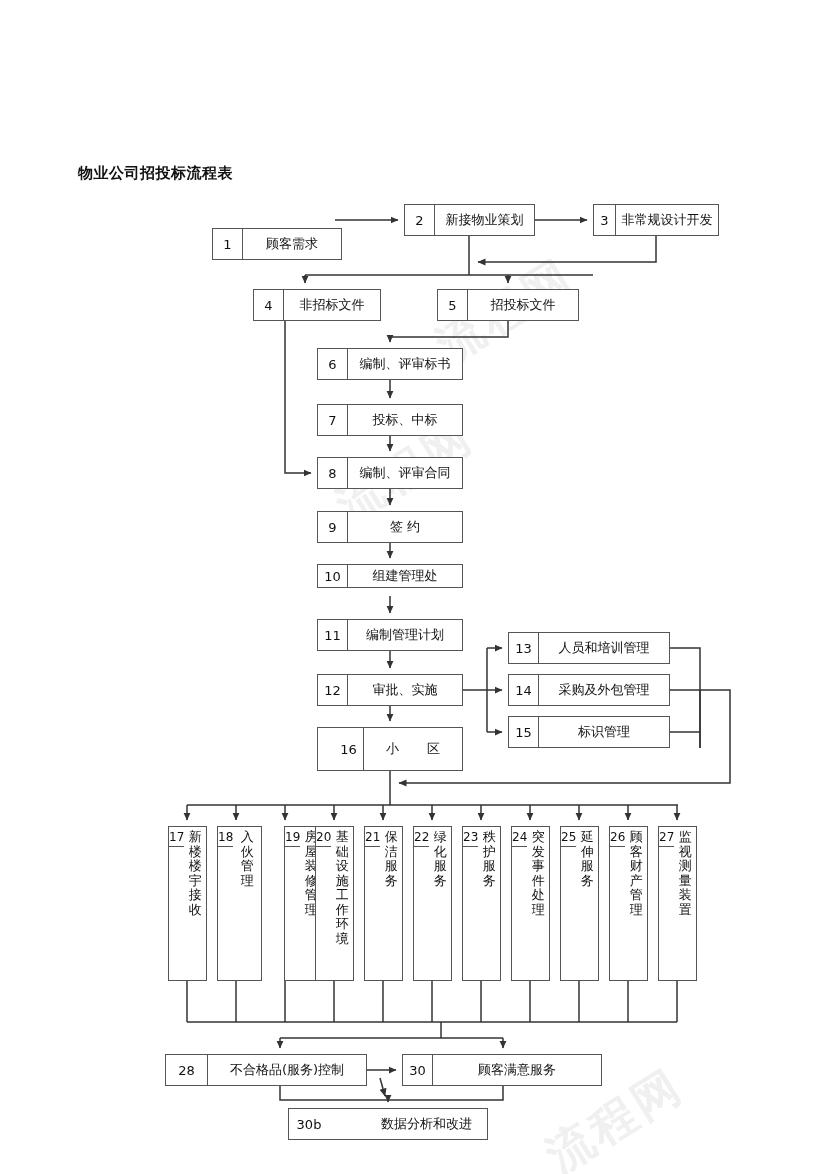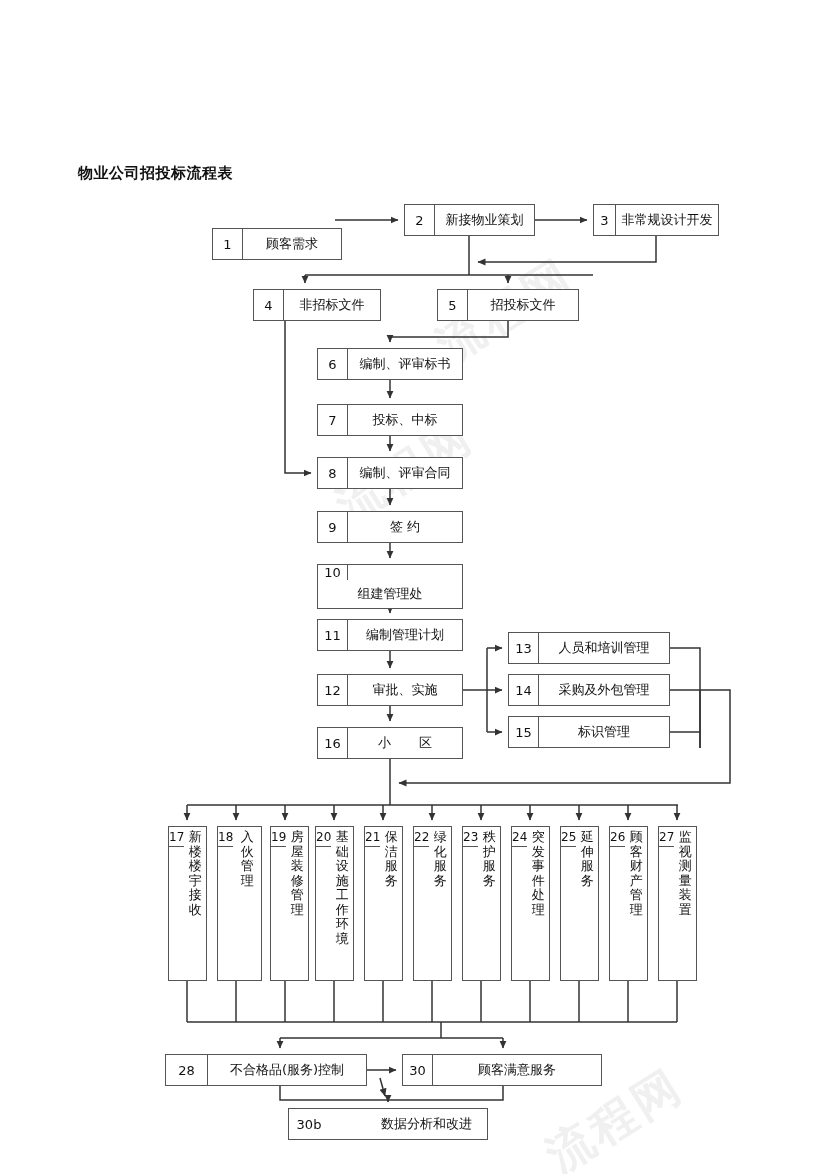--- a/index.html
+++ b/index.html
@@ -255,21 +255,21 @@
   <div class="node h" style="left:317px;top:457px;width:146px;height:32px;">
     <div class="num">8</div>
     <div class="lbl">编制、评审合同</div>
   </div>
 
   <div class="node h" style="left:317px;top:511px;width:146px;height:32px;">
     <div class="num">9</div>
     <div class="lbl">签   约</div>
   </div>
 
-  <div class="node h" style="left:317px;top:564px;width:146px;height:45px;flex-direction:column;">
+  <div class="node h" style="left:317px;top:564px;width:146px;height:24px;">
     <div class="num">10</div>
     <div class="lbl">组建管理处</div>
   </div>
 
   <div class="node h" style="left:317px;top:619px;width:146px;height:32px;">
     <div class="num">11</div>
     <div class="lbl">编制管理计划</div>
   </div>
 
   <div class="node h" style="left:317px;top:674px;width:146px;height:32px;">
@@ -285,21 +285,21 @@
   <div class="node h" style="left:508px;top:674px;width:162px;height:32px;">
     <div class="num">14</div>
     <div class="lbl">采购及外包管理</div>
   </div>
 
   <div class="node h" style="left:508px;top:716px;width:162px;height:32px;">
     <div class="num">15</div>
     <div class="lbl">标识管理</div>
   </div>
 
-  <div class="node h" style="left:317px;top:727px;width:146px;height:32px;">
+  <div class="node h" style="left:317px;top:727px;width:146px;height:44px;padding-left:16px;">
     <div class="num">16</div>
     <div class="lbl wide-gap">小   区</div>
   </div>
 
   <div class="vnode" style="left:168px;top:826px;width:39px;height:155px;">
     <div class="vnum">17</div>
     <div class="vlbl">
         <span>新</span>
         <span>楼</span>
         <span>楼</span>
@@ -310,21 +310,21 @@
   </div>
   <div class="vnode" style="left:217px;top:826px;width:45px;height:155px;">
     <div class="vnum">18</div>
     <div class="vlbl">
         <span>入</span>
         <span>伙</span>
         <span>管</span>
         <span>理</span>
       </div>
   </div>
-  <div class="vnode" style="left:270px;top:826px;width:39px;height:155px;">
+  <div class="vnode" style="left:284px;top:826px;width:39px;height:155px;">
     <div class="vnum">19</div>
     <div class="vlbl">
         <span>房</span>
         <span>屋</span>
         <span>装</span>
         <span>修</span>
         <span>管</span>
         <span>理</span>
       </div>
   </div>

